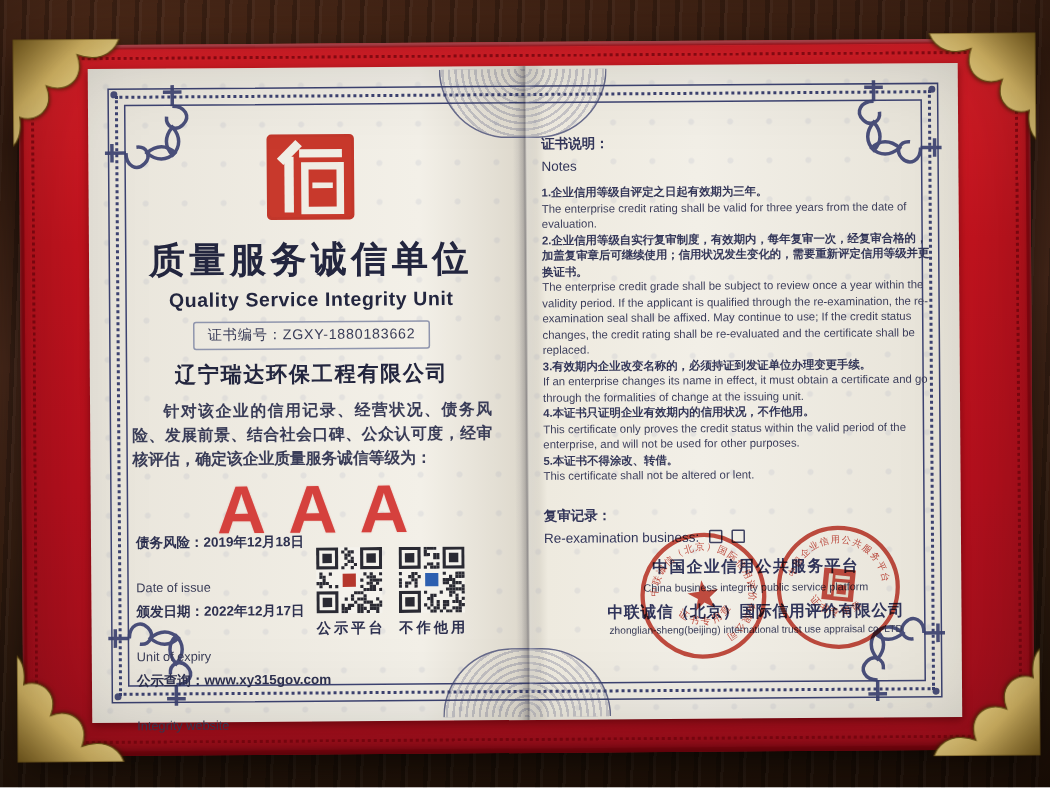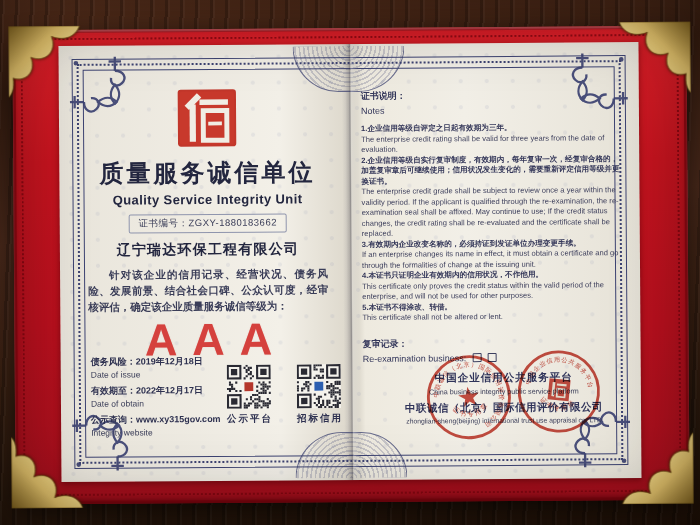--- a/index.html
+++ b/index.html
@@ -63,22 +63,22 @@
     font-size:9.5px; color:#3a3d58; letter-spacing:.5px; }
   .company { margin-top:8px; font-size:14px; font-weight:bold; letter-spacing:1.2px; color:#23263f; white-space:nowrap; }
   .body-text { width:240px; margin:7px auto 0; text-align:justify; text-indent:21px;
     font-size:10.5px; line-height:16px; font-weight:bold; color:#3a3d58; }
   .grade { margin-top:0px; font-size:45px; font-weight:600; letter-spacing:15px; padding-left:15px;
     color:#d5413d; text-shadow:0 0 1px rgba(213,65,61,.4); }
   .bottom-row { position:absolute; left:14px; top:310px; width:268px; display:flex; text-align:left; }
   .dates-col { width:136px; padding-left:16px; }
   .date-entry { margin-bottom:5px; }
   .date-cn { font-size:9px; font-weight:bold; color:#2e3150; white-space:nowrap; }
-  .date-en { font-size:8.5px; color:#3a3d58; margin-top:1px; }
-  .qr-col { display:flex; gap:24px; margin-top:10px;margin-left:16px; }
+  .date-en { font-size:8.5px; color:#3a3d58; margin-top:18px; }
+  .qr-col { display:flex; gap:9px; margin-top:10px; }
   .qr-item { text-align:center; }
   .qr-item svg { width:44px; height:44px; display:block; background:#f4f2ec; }
   .qr-caption { margin-top:4px; font-size:9.5px; font-weight:bold; letter-spacing:2px; color:#2e3150; white-space:nowrap; }
 
   
   .right-page { position:absolute; left:302px; top:46px; width:264px; text-align:left; color:#3d3f5c; }
   .notes-heading-cn { font-size:9px; font-weight:bold; color:#33365a; }
   .notes-heading-en { font-size:9px; color:#33365a; margin-top:3px; margin-bottom:8px; }
   .note p { font-size:7.6px; line-height:10.5px; color:#3d3f5c; }
   .note .cn { font-weight:bold; color:#343759; }
@@ -215,22 +215,22 @@
         <div class="grade">AAA</div>
       </div>
 
       <div class="bottom-row">
         <div class="dates-col">
           <div class="date-entry">
             <div class="date-cn">债务风险：2019年12月18日</div>
             <div class="date-en">Date of issue</div>
           </div>
           <div class="date-entry">
-            <div class="date-cn">有效期至：2022年12月17日</div>
-            <div class="date-en">Date of obtain</div>
+            <div class="date-cn">颁发日期：2022年12月17日</div>
+            <div class="date-en">Unit of expiry</div>
           </div>
           <div class="date-entry">
             <div class="date-cn">公示查询：www.xy315gov.com</div>
             <div class="date-en">Integrity website</div>
           </div>
         </div>
         <div class="qr-col">
           <div class="qr-item">
             <svg viewBox="0 0 21 21">
               <g fill="#2a2a33">
@@ -457,21 +457,21 @@
                   <rect x="10" y="20" width="1" height="1"></rect>
                   <rect x="11" y="20" width="1" height="1"></rect>
                   <rect x="13" y="20" width="1" height="1"></rect>
                   <rect x="15" y="20" width="1" height="1"></rect>
                   <rect x="16" y="20" width="1" height="1"></rect>
                   <rect x="18" y="20" width="1" height="1"></rect>
                   <rect x="19" y="20" width="1" height="1"></rect>
                 </g>
               <rect x="8" y="8" width="5" height="5" fill="#2c5fb0" stroke="#f4f2ec" stroke-width="0.8"></rect>
             </svg>
-            <div class="qr-caption">招标信用</div>
+            <div class="qr-caption">不作他用</div>
           </div>
         </div>
       </div>
 
       <div class="right-page">
         <div class="notes-heading-cn">证书说明：</div>
         <div class="notes-heading-en">Notes</div>
 
         <div class="note">
           <p class="cn">1.企业信用等级自评定之日起有效期为三年。</p>

